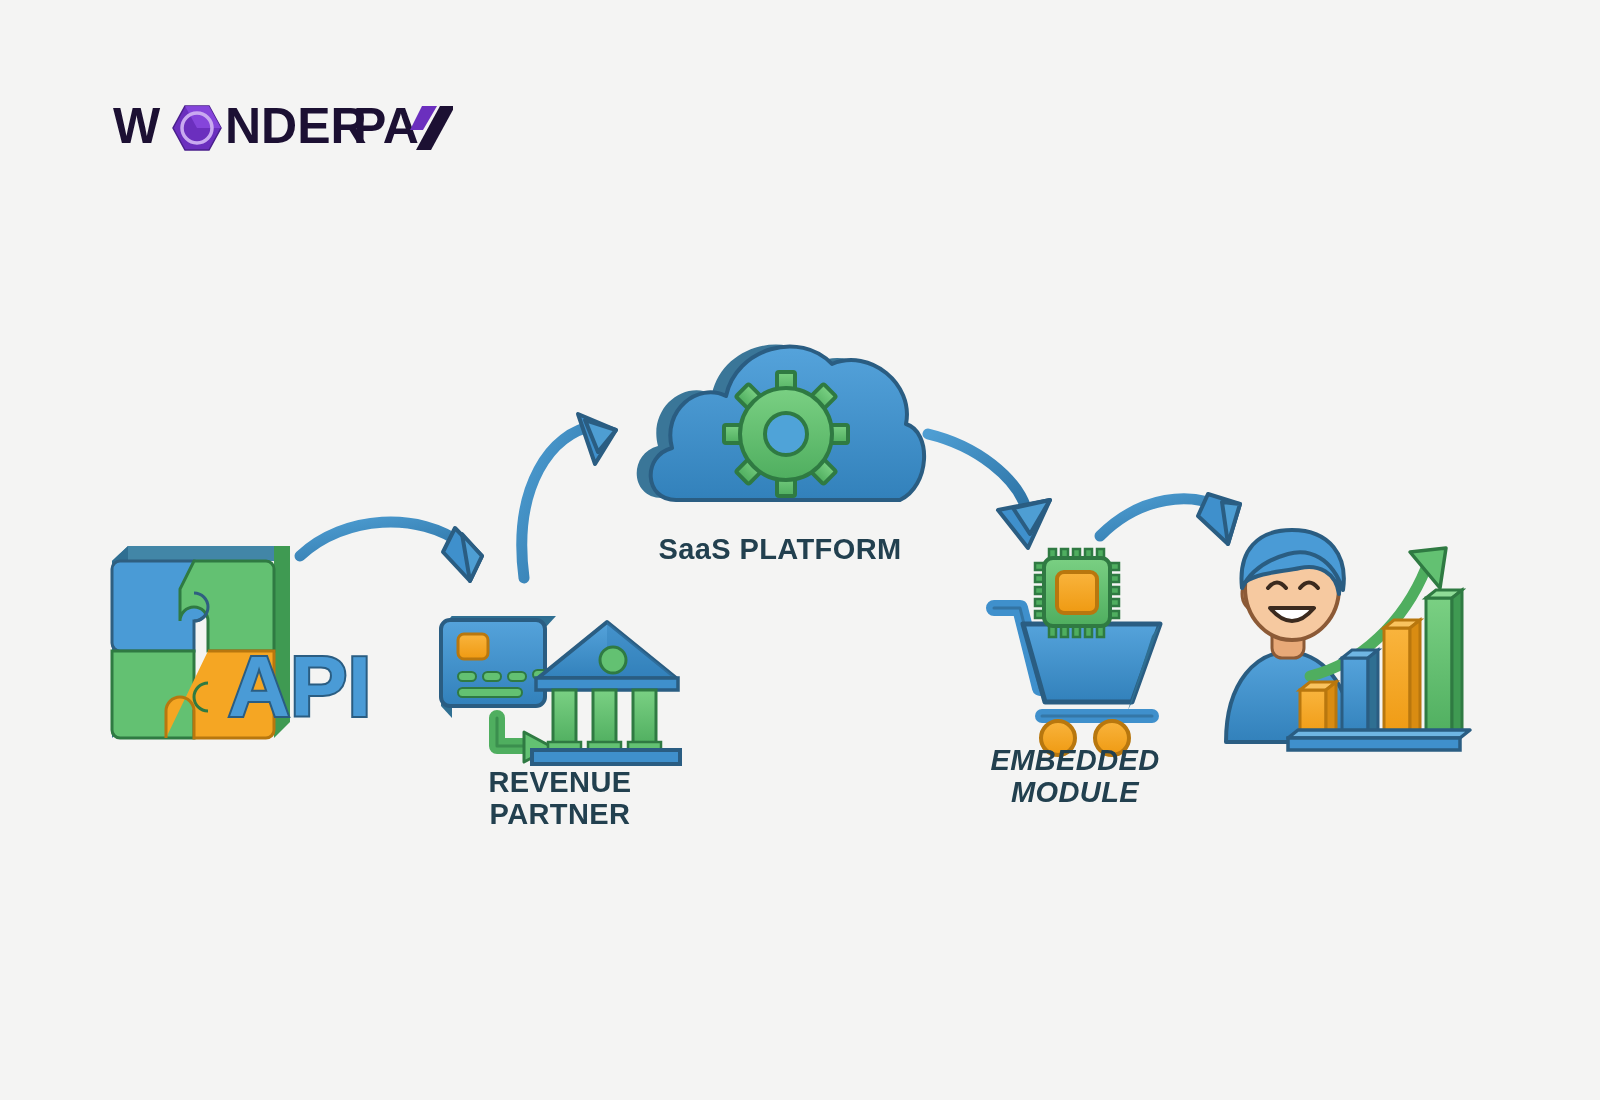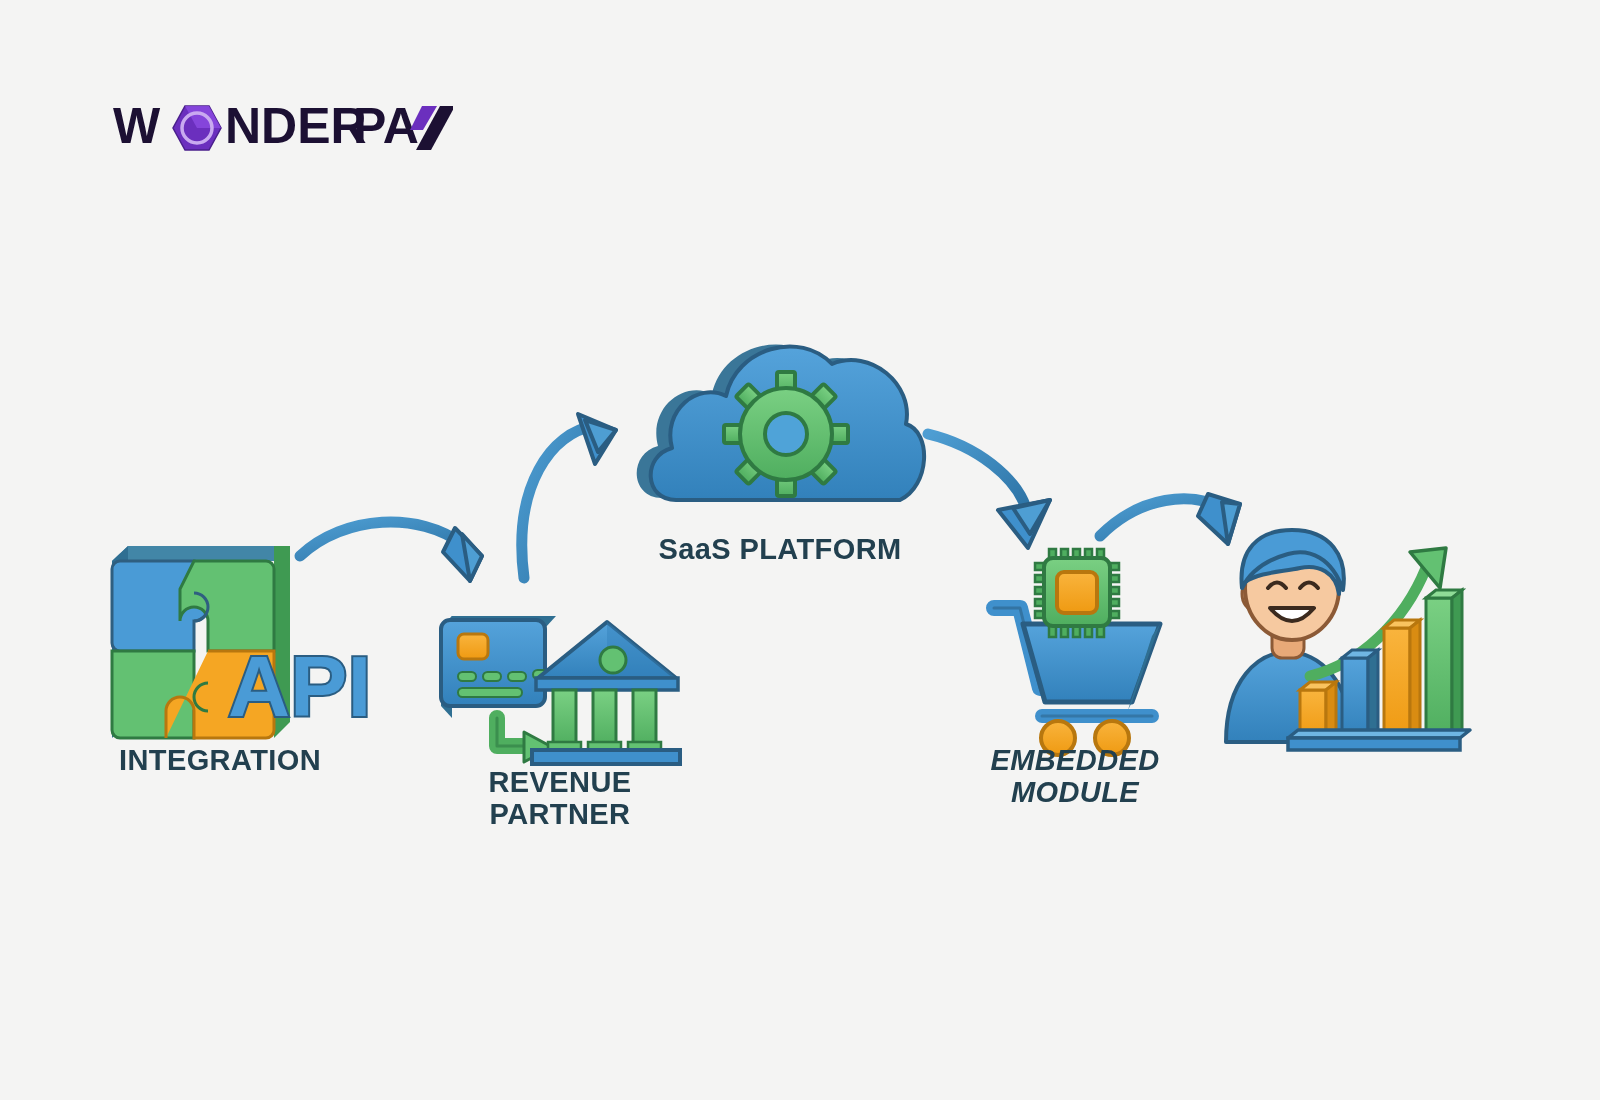--- a/index.html
+++ b/index.html
@@ -316,20 +316,19 @@
           <path d="M1452 582 L1462 574 L1462 714 L1452 722 Z" fill="#3f9a52" stroke="#2f7a42" stroke-width="3"></path>
         </g>
 
         <path d="M1288 722 L1460 722 L1470 714 L1298 714 Z" fill="#6fb6e3" stroke="#2a5d82" stroke-width="3.5" stroke-linejoin="round"></path>
         <rect x="1288" y="722" width="172" height="12" fill="#3f90cc" stroke="#2a5d82" stroke-width="3.5"></rect>
       </g>
     </g>
   </svg>
   </div>
 
-  <div class="node-label" id="label-integration">INTEGRATION</div>
   <div class="node-label" id="label-payment">REVENUE
 PARTNER</div>
   <div class="node-label" id="label-saas">SaaS PLATFORM</div>
   <div class="node-label" id="label-embedded">EMBEDDED
 MODULE</div>
 
 </div>
 
 </body></html>

